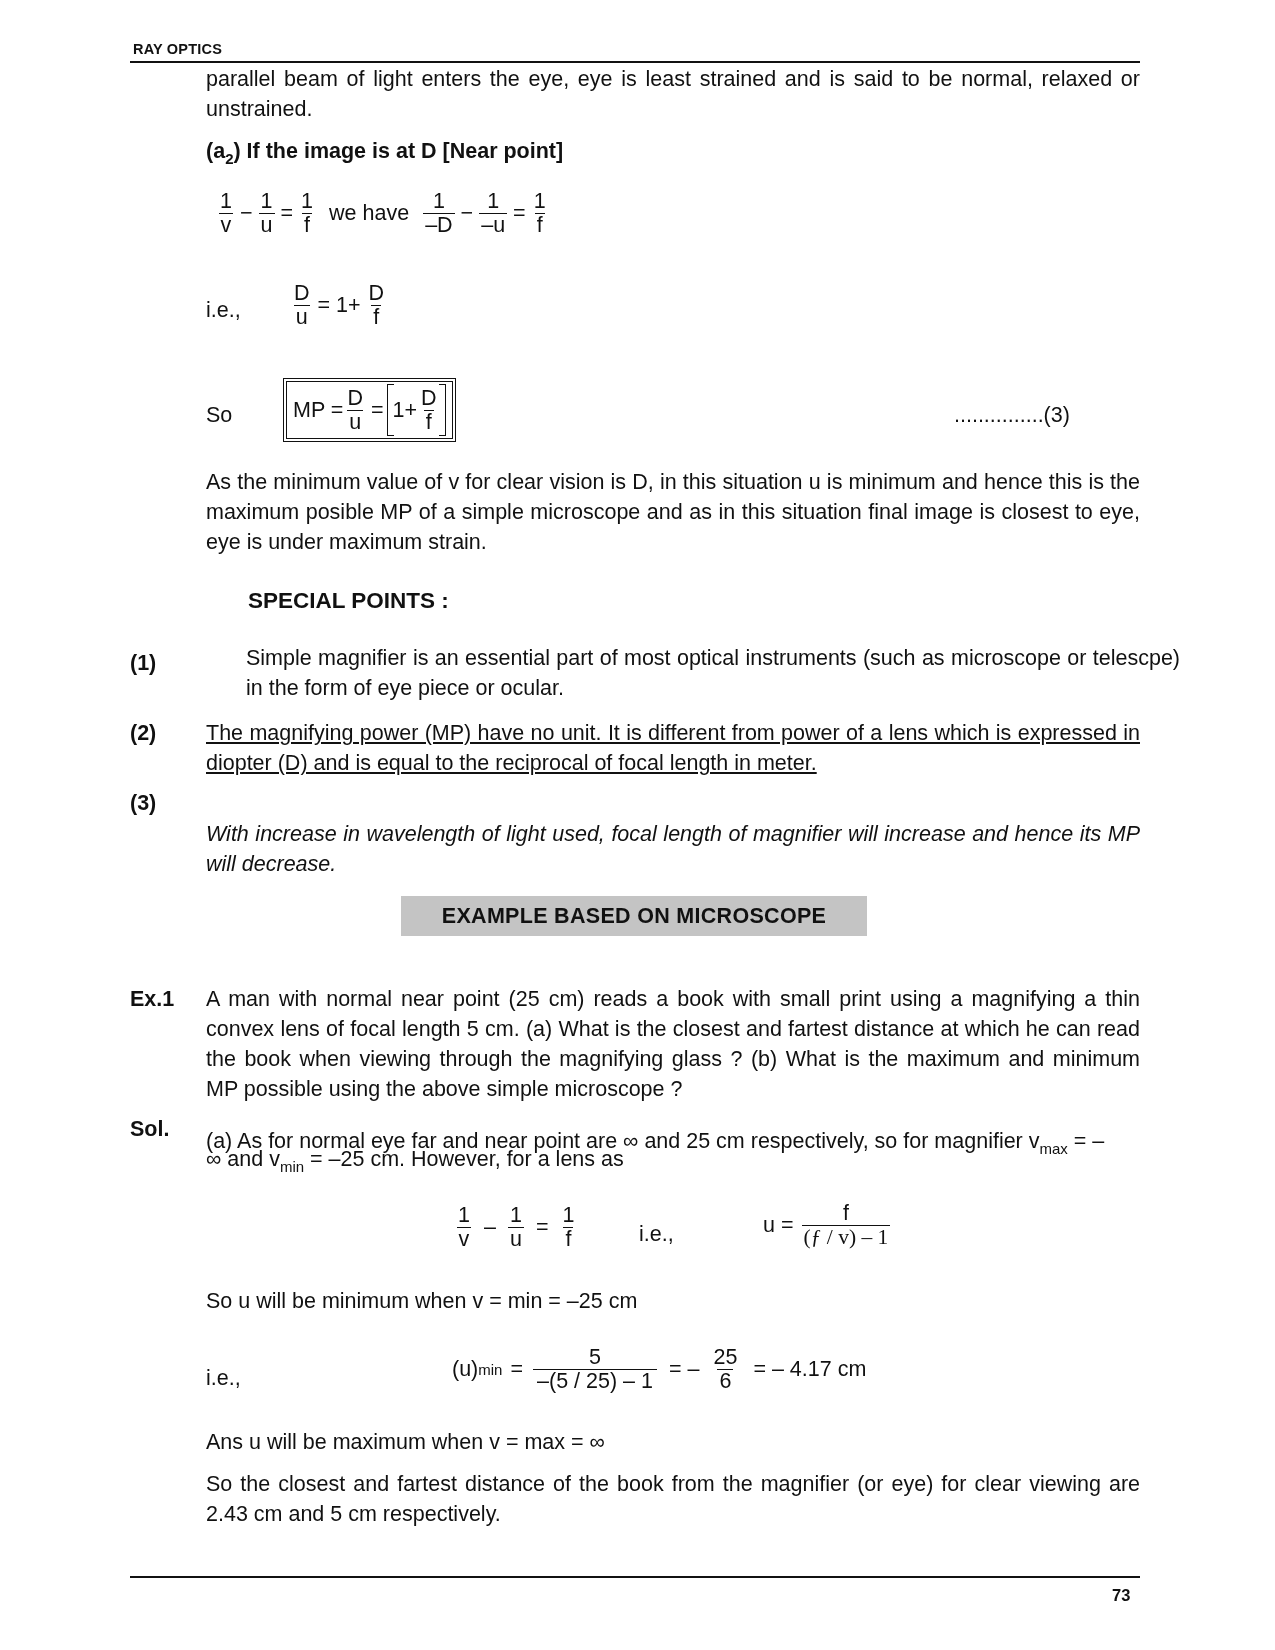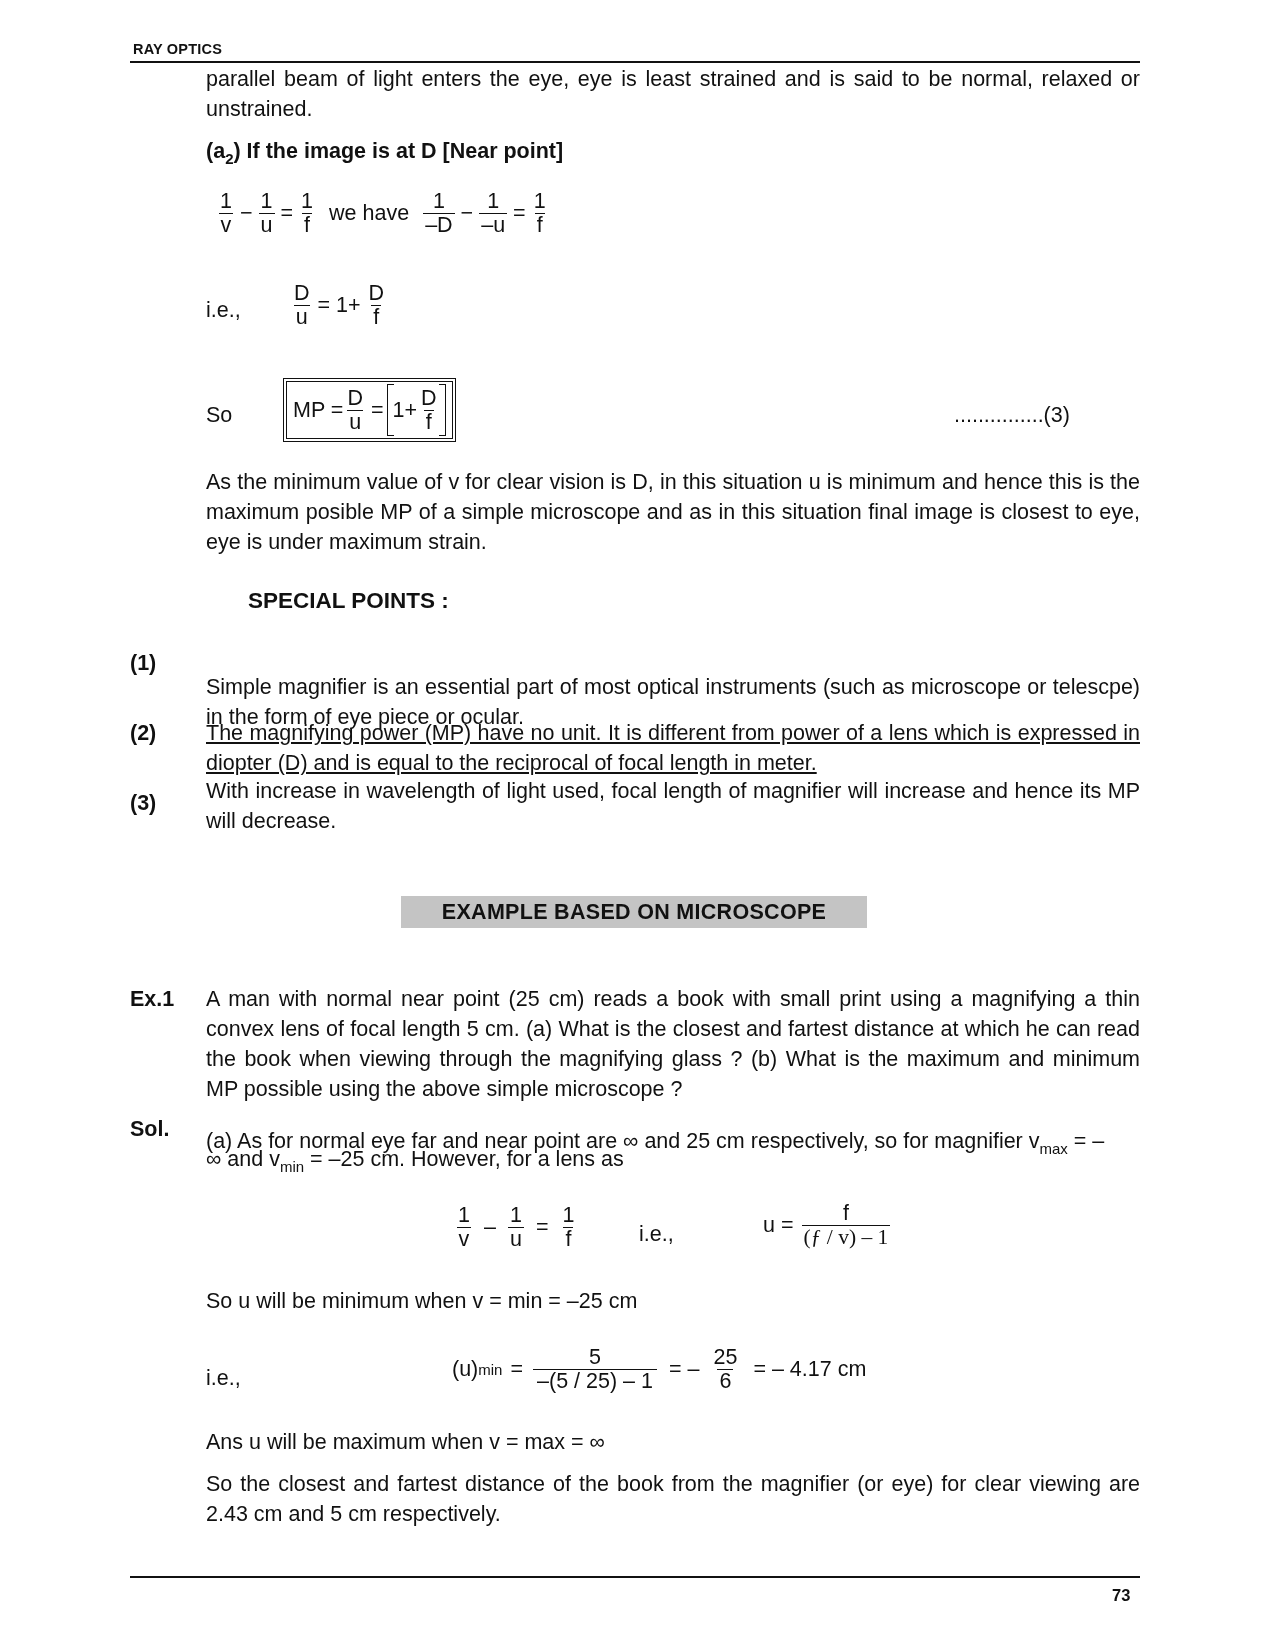--- a/index.html
+++ b/index.html
@@ -14,21 +14,21 @@
   .frac { display:inline-flex; flex-direction:column; align-items:center; vertical-align:middle; margin:0 2px; line-height:1.05; }
   .frac .num { padding:0 2px; }
   .frac .den { border-top:1.5px solid #111; padding:0 2px; }
   .eq { font-size:21.5px; white-space:nowrap; }
   .eq .op { margin:0 4px; }
   .boxeq { border:1.5px solid #111; outline:1px solid #111; outline-offset:2px; padding:2px 6px; display:inline-flex; align-items:center; }
   .brk { display:inline-flex; align-items:center; border-left:1.5px solid #111; border-right:1.5px solid #111; padding:0 4px; position:relative; height:52px; }
   .brk::before, .brk::after { content:""; position:absolute; top:0; bottom:0; width:6px; border-top:1.5px solid #111; border-bottom:1.5px solid #111; }
   .brk::before { left:0; } .brk::after { right:0; }
   .label-col { left:130px; font-weight:bold; font-size:21.5px; }
-  .gray-box { left:401px; top:896px; width:466px; height:32px; background:#c4c4c4; display:flex; align-items:center; justify-content:center; font-weight:bold; font-size:21.5px; letter-spacing:0.3px; }
+  .gray-box { left:401px; top:896px; width:466px; height:40px; background:#c4c4c4; display:flex; align-items:center; justify-content:center; font-weight:bold; font-size:21.5px; letter-spacing:0.3px; }
   .sub { font-size:15px; vertical-align:-6px; }
   .page-num { left:1112px; top:1586px; font-weight:bold; font-size:16.5px; }
 </style>
 </head>
 <body>
 
 <div class="abs header-title">RAY OPTICS</div>
 <div class="abs rule" style="top:61px;"></div>
 
 <div class="abs txt para" style="top:64px;">parallel beam of light enters the eye, eye is least strained and is said to be normal, relaxed or unstrained.</div>
@@ -104,27 +104,27 @@
     </span>
   </span>
 </div>
 <div class="abs eq" style="left:954px; top:403px;">...............(3)</div>
 
 <div class="abs txt para" style="top:467px;">As the minimum value of v for clear vision is D, in this situation u is minimum and hence this is the maximum posible MP of a simple microscope and as in this situation final image is closest to eye, eye is under maximum strain.</div>
 
 <div class="abs txt bold" style="left:206px; top:586px; font-size:22.5px;margin-left:42px;">SPECIAL POINTS :</div>
 
 <div class="abs label-col txt" style="top:648px;">(1)</div>
-<div class="abs txt para" style="top:672px;">Simple magnifier is an essential part of most optical instruments (such as microscope or telescpe) in the form of eye piece or ocular.</div>
+<div class="abs txt para" style="top:643px;margin-left:40px;">Simple magnifier is an essential part of most optical instruments (such as microscope or telescpe) in the form of eye piece or ocular.</div>
 
 <div class="abs label-col txt" style="top:718px;">(2)</div>
 <div class="abs txt para" style="top:718px;text-decoration:underline;">The magnifying power (MP) have no unit. It is different from power of a lens which is expressed in diopter (D) and is equal to the reciprocal of focal length in meter.</div>
 
 <div class="abs label-col txt" style="top:788px;">(3)</div>
-<div class="abs txt para" style="top:776px;">With increase in wavelength of light used, focal length of magnifier will increase and hence its MP will decrease.</div>
+<div class="abs txt para" style="top:819px;font-style:italic;">With increase in wavelength of light used, focal length of magnifier will increase and hence its MP will decrease.</div>
 
 <div class="abs gray-box">EXAMPLE BASED ON MICROSCOPE</div>
 
 <div class="abs label-col txt" style="top:984px;">Ex.1</div>
 <div class="abs txt para" style="top:984px;">A man with normal near point (25 cm) reads a book with small print using a magnifying a thin convex lens of focal length 5 cm. (a) What is the closest and fartest distance at which he can read the book when viewing through the magnifying glass ? (b) What is the maximum and minimum MP possible using the above simple microscope ?</div>
 
 <div class="abs label-col txt" style="top:1114px;text-align:center;">Sol.</div>
 <div class="abs txt para" style="top:1126px;">
   <span>(a) As for normal eye far and near point are ∞ and 25 cm respectively, so for magnifier v</span><span class="sub">max</span><span> = –</span>
 </div>

